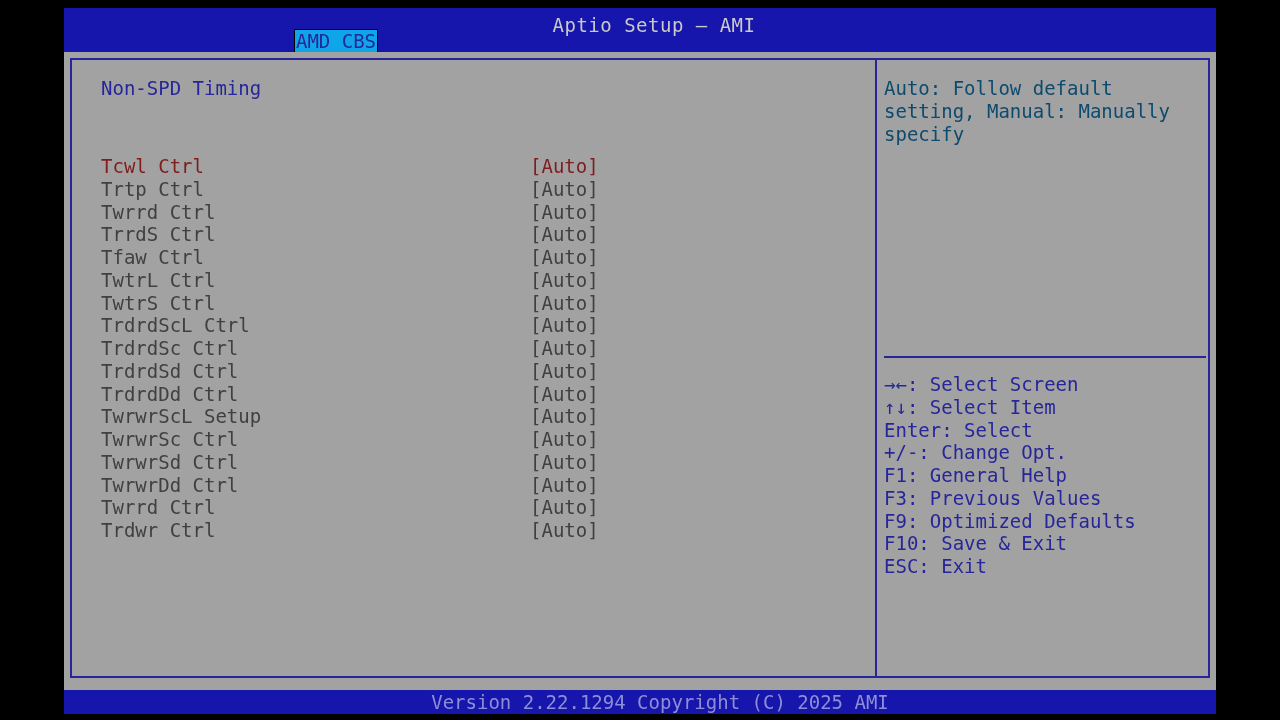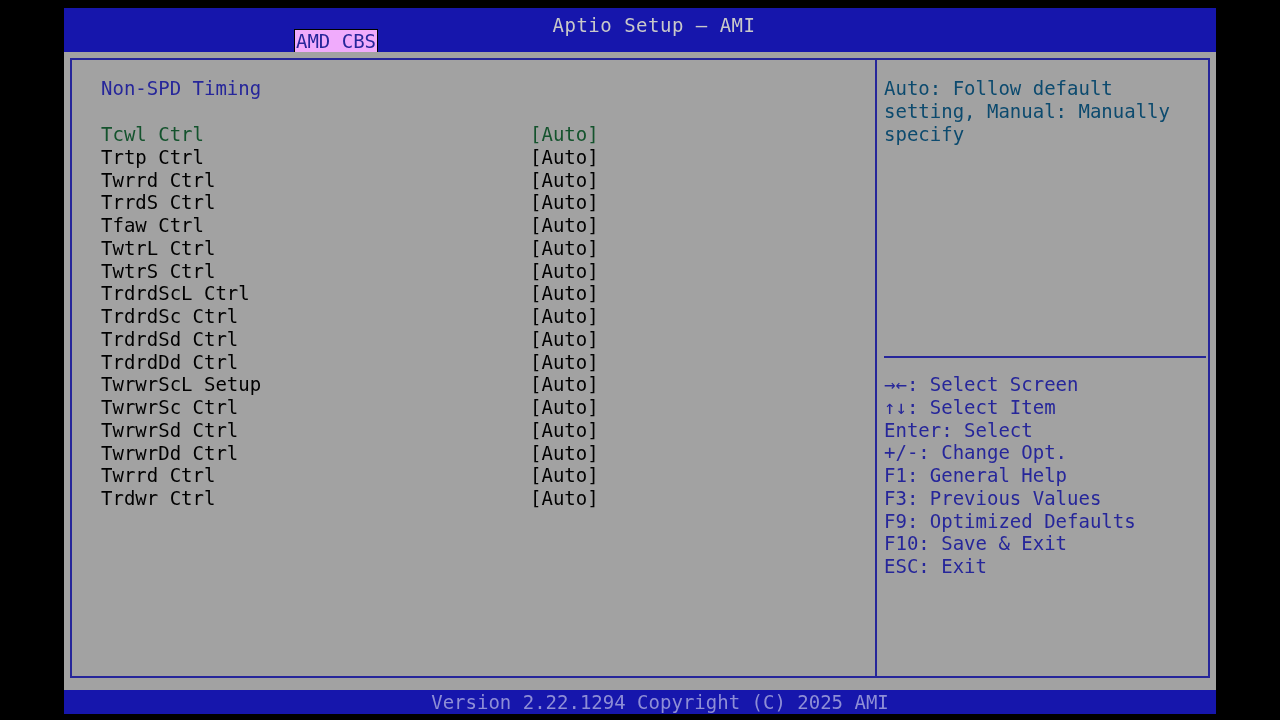--- a/index.html
+++ b/index.html
@@ -14,21 +14,21 @@
   .header-bar {
     position: absolute; left: 0; top: 0; width: 1152px; height: 44px;
     background: #1616ac;
   }
   .header-title {
     position: absolute; left: 0; top: 6px; width: 1152px;
     text-align: center; color: #c9c9c9; letter-spacing: 0.5px; padding-left: 28px;
   }
   .tab {
     position: absolute; left: 230px; top: 21px; width: 84px; height: 23px;
-    background: #f0abfc; color: #26269a;
+    background: #0ea5e9; color: #26269a;
     border-left: 1px solid #000; border-top: 1px solid #000; border-right: 1px solid #000;
     text-align: center; line-height: 22px;
   }
 
   
   .body-bg {
     position: absolute; left: 0; top: 44px; width: 1152px; height: 638px;
     background: #a2a2a2;
   }
   .main-panel {
@@ -37,22 +37,22 @@
     padding-left: 48px;
   }
 
   .section-title {
     position: absolute; left: 29px; top: 17px; color: #26269a; white-space: pre;
   }
 
   .settings-list {
     position: absolute; left: 0; top: 63px; width: 803px;
   }
-  .setting-row { position: relative; height: 22.75px; color: #000000; }
-  .setting-row.selected { color: #14532d; }
+  .setting-row { position: relative; height: 22.75px; color: #404040; }
+  .setting-row.selected { color: #7f1d1d; margin-top: 32px; }
   .s-label { position: absolute; left: 29px; white-space: pre; }
   .s-value { position: absolute; left: 458px; white-space: pre; }
 
   .v-divider {
     position: absolute; left: 803px; top: 0; width: 2px; height: 616px;
     background: #26269a;
   }
 
   
   .help-desc {

